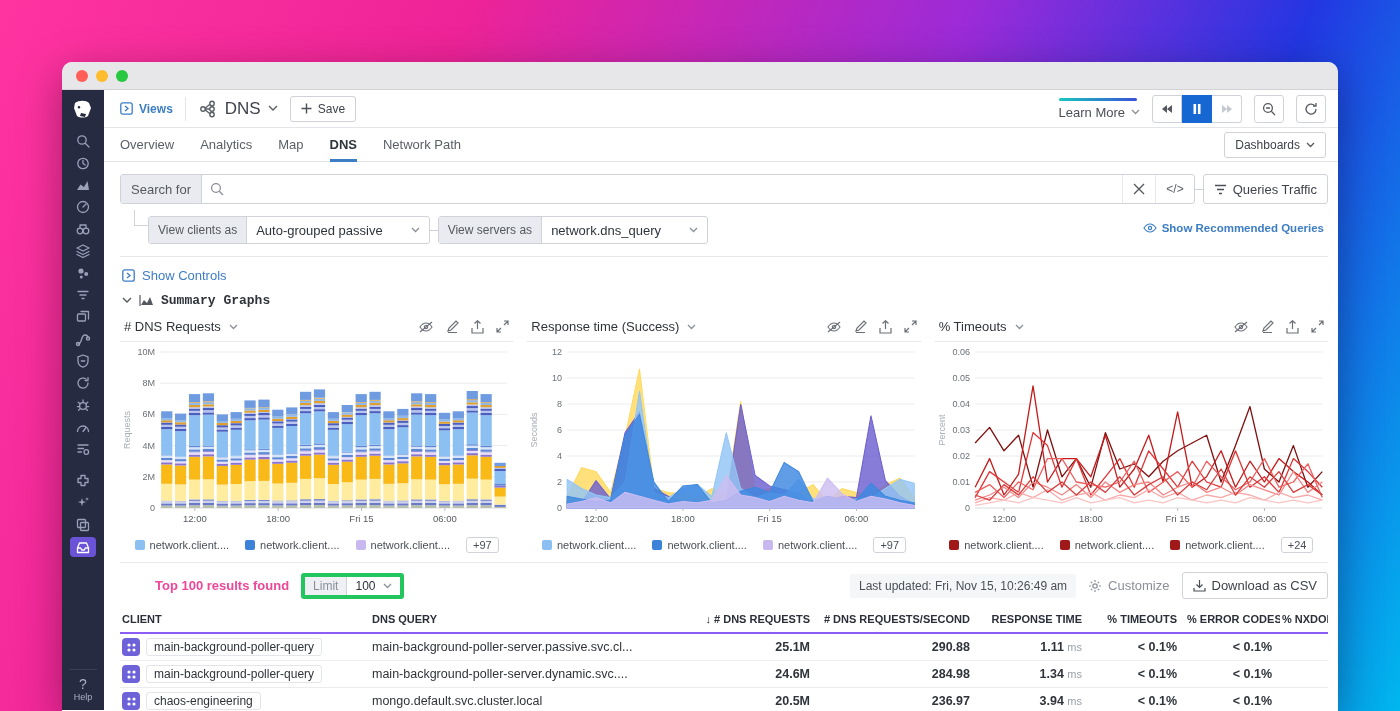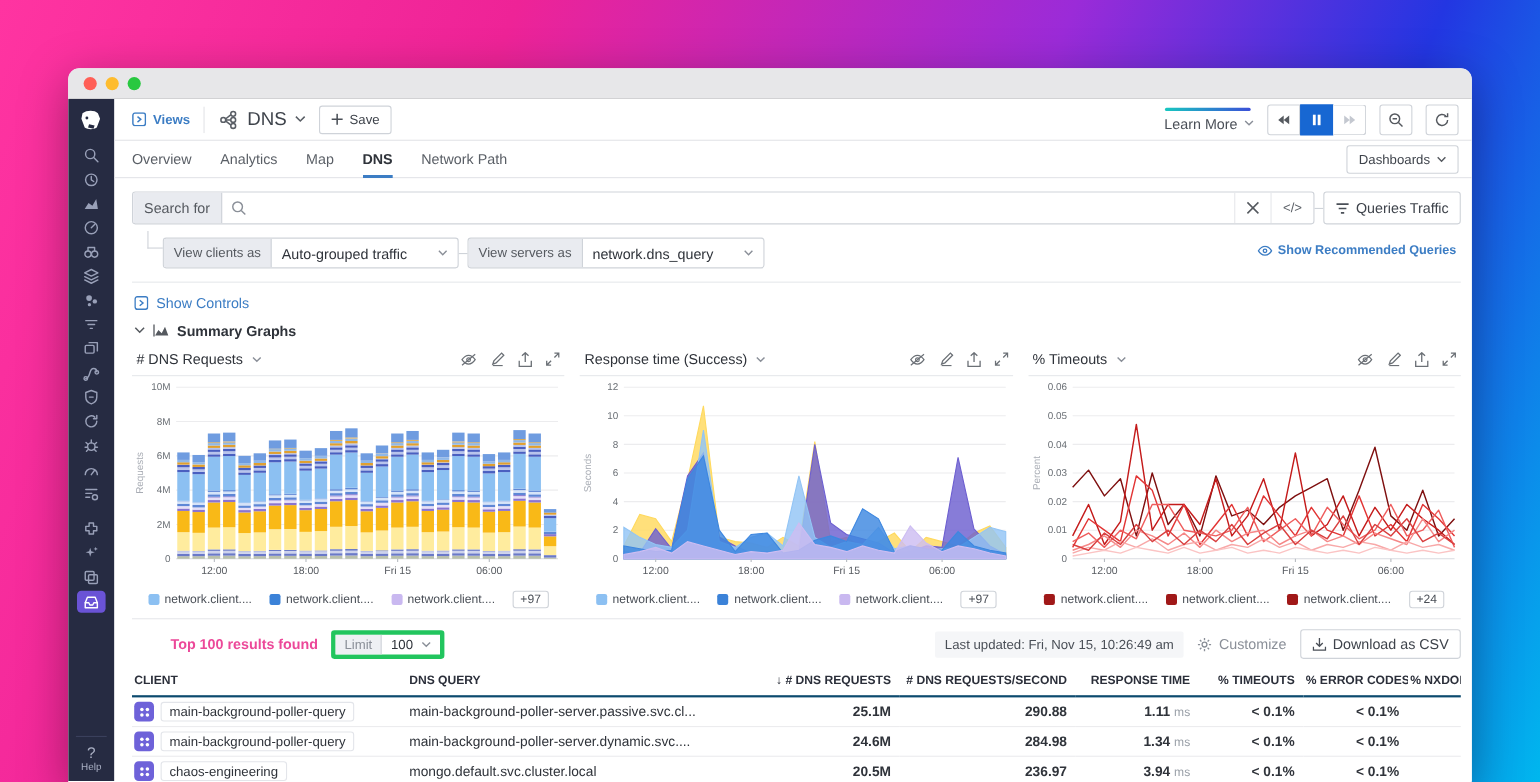--- a/index.html
+++ b/index.html
@@ -63,21 +63,21 @@
   .dash { width:8px; border-top:1px solid #cfd3d9; }
   .controlsrow { display:flex; align-items:flex-start; margin-top:10px; }
   .elbow { width:14px; height:16px; border-left:1px solid #cfd3d9; border-bottom:1px solid #cfd3d9; margin-left:14px; margin-top:-4px; }
   .ctlgroup { display:flex; align-items:center; border:1px solid #cfd3d9; border-radius:3px; height:28px; overflow:hidden; margin-top:2px; }
   .ctl-label { background:#e9ebf0; color:#55595f; font-size:12px; padding:0 9px; height:100%; display:flex; align-items:center; border-right:1px solid #cfd3d9; }
   .ctl-value { font-size:13px; color:#2f333a; padding:0 9px; display:flex; align-items:center; gap:28px; cursor:pointer; }
   .ctl-dash { width:8px; border-top:1px solid #cfd3d9; margin-top:16px; }
   .recq { margin-left:auto; margin-top:8px; color:#3c7dc4; font-size:11.5px; font-weight:700; display:flex; align-items:center; gap:5px; cursor:pointer; padding-right:4px; }
   .divider { border-top:1px solid #e6e8ec; margin-top:12px; }
   .showctl { display:flex; align-items:center; gap:7px; color:#3c7dc4; font-size:13px; margin:11px 0 10px 2px; cursor:pointer; }
-  .sumhdr { display:flex; align-items:center; gap:7px; color:#2f333a; font-size:13px; font-weight:700; margin:4px 0 4px 2px; }
+  .sumhdr { display:flex; align-items:center; gap:7px; color:#2f333a; font-size:13px; font-weight:700; margin:4px 0 4px 2px;font-family:Liberation Mono, monospace; }
   .charts { display:flex; gap:14px; margin-top:2px; }
   .chart-card { flex:1; min-width:0; }
   .cc-hdr { height:30px; display:flex; align-items:center; gap:8px; border-bottom:1px solid #e6e8ec; padding:0 4px; }
   .cc-title { font-size:13px; color:#2f333a; cursor:pointer; }
   .cc-icons { margin-left:auto; display:flex; gap:12px; color:#6b7076; align-items:center; }
   .cc-icons span{display:flex;cursor:pointer}
   .legend { height:26px; display:flex; align-items:center; justify-content:center; gap:16px; font-size:11px; color:#4a4f57; }
   .leg-item { display:flex; align-items:center; gap:5px; cursor:pointer; }
   .leg-sw { width:10px; height:10px; border-radius:2px; }
   .leg-more { border:1px solid #cfd3d9; border-radius:3px; padding:1px 6px; font-size:11px; color:#4a4f57; cursor:pointer; }
@@ -85,21 +85,21 @@
   .resbar { display:flex; align-items:center; margin-top:9px; gap:12px; }
   .res-title { font-size:13px; font-weight:700; color:#ec4899;margin-left:35px; }
   .limitgrp { display:flex; align-items:center; border:4px solid #22c55e; border-radius:3px; height:26px; overflow:hidden; }
   .limit-l { background:#eef0f4; color:#8a8f98; font-size:12px; padding:0 8px; height:100%; display:flex; align-items:center; border-right:1px solid #cfd3d9; }
   .limit-v { font-size:12px; color:#2f333a; padding:0 8px; display:flex; align-items:center; gap:8px; cursor:pointer; }
   .lastupd { margin-left:auto; background:#f5f6f8; color:#4a4f57; font-size:12px; padding:5px 9px; border-radius:2px; }
   .customize { display:flex; align-items:center; gap:6px; color:#8a8f98; font-size:13px; cursor:pointer; }
   
   .table-wrap { margin-top:8px; overflow:hidden; }
   table { border-collapse:collapse; width:1240px; table-layout:fixed; }
-  th { font-size:11px; color:#2b2f3a; text-transform:uppercase; text-align:left; padding:6px 8px 7px 2px; border-bottom:2px solid #0c4a6e; white-space:nowrap; overflow:hidden; }
+  th { font-size:11px; color:#2b2f3a; text-transform:uppercase; text-align:left; padding:6px 8px 7px 2px; border-bottom:2px solid #8b5cf6; white-space:nowrap; overflow:hidden; }
   th.num, td.num { text-align:right; }
   td { font-size:12.5px; color:#2f333a; padding:4px 8px 4px 2px; border-bottom:1px solid #ececee; white-space:nowrap; overflow:hidden; }
   td.num { font-weight:700; }
   .unit { color:#9aa0a8; font-weight:400; font-size:11px; }
   .cchip { display:inline-flex; gap:6px; }
   .cicon { width:18px; height:18px; border-radius:4px; background:#6e62d9; display:inline-flex; align-items:center; justify-content:center; flex-shrink:0; }
   .cname { border:1px solid #e3e5ea; border-radius:3px; padding:1px 7px; font-size:12px; color:#2f333a; }
   .sortarrow { font-size:11px; margin-right:3px; }
   svg { display:block; }
 </style>
@@ -371,21 +371,21 @@
               </svg>
             <span style="font-size:13px">Queries Traffic</span>
           </button>
         </div>
 
         <div class="controlsrow">
           <div class="elbow"></div>
           <div class="ctlgroup">
             <span class="ctl-label">View clients as</span>
             <span class="ctl-value">
-              <span>Auto-grouped traffic</span>
+              <span>Auto-grouped passive</span>
               <svg width="9" height="6" viewBox="0 0 9 6">
                   <path d="M1 1l3.5 3.5L8 1" fill="none" stroke="#8a8f98" stroke-width="1.3"></path>
                 </svg>
             </span>
           </div>
           <span class="ctl-dash"></span>
           <div class="ctlgroup">
             <span class="ctl-label">View servers as</span>
             <span class="ctl-value">
               <span>network.dns_query</span>

